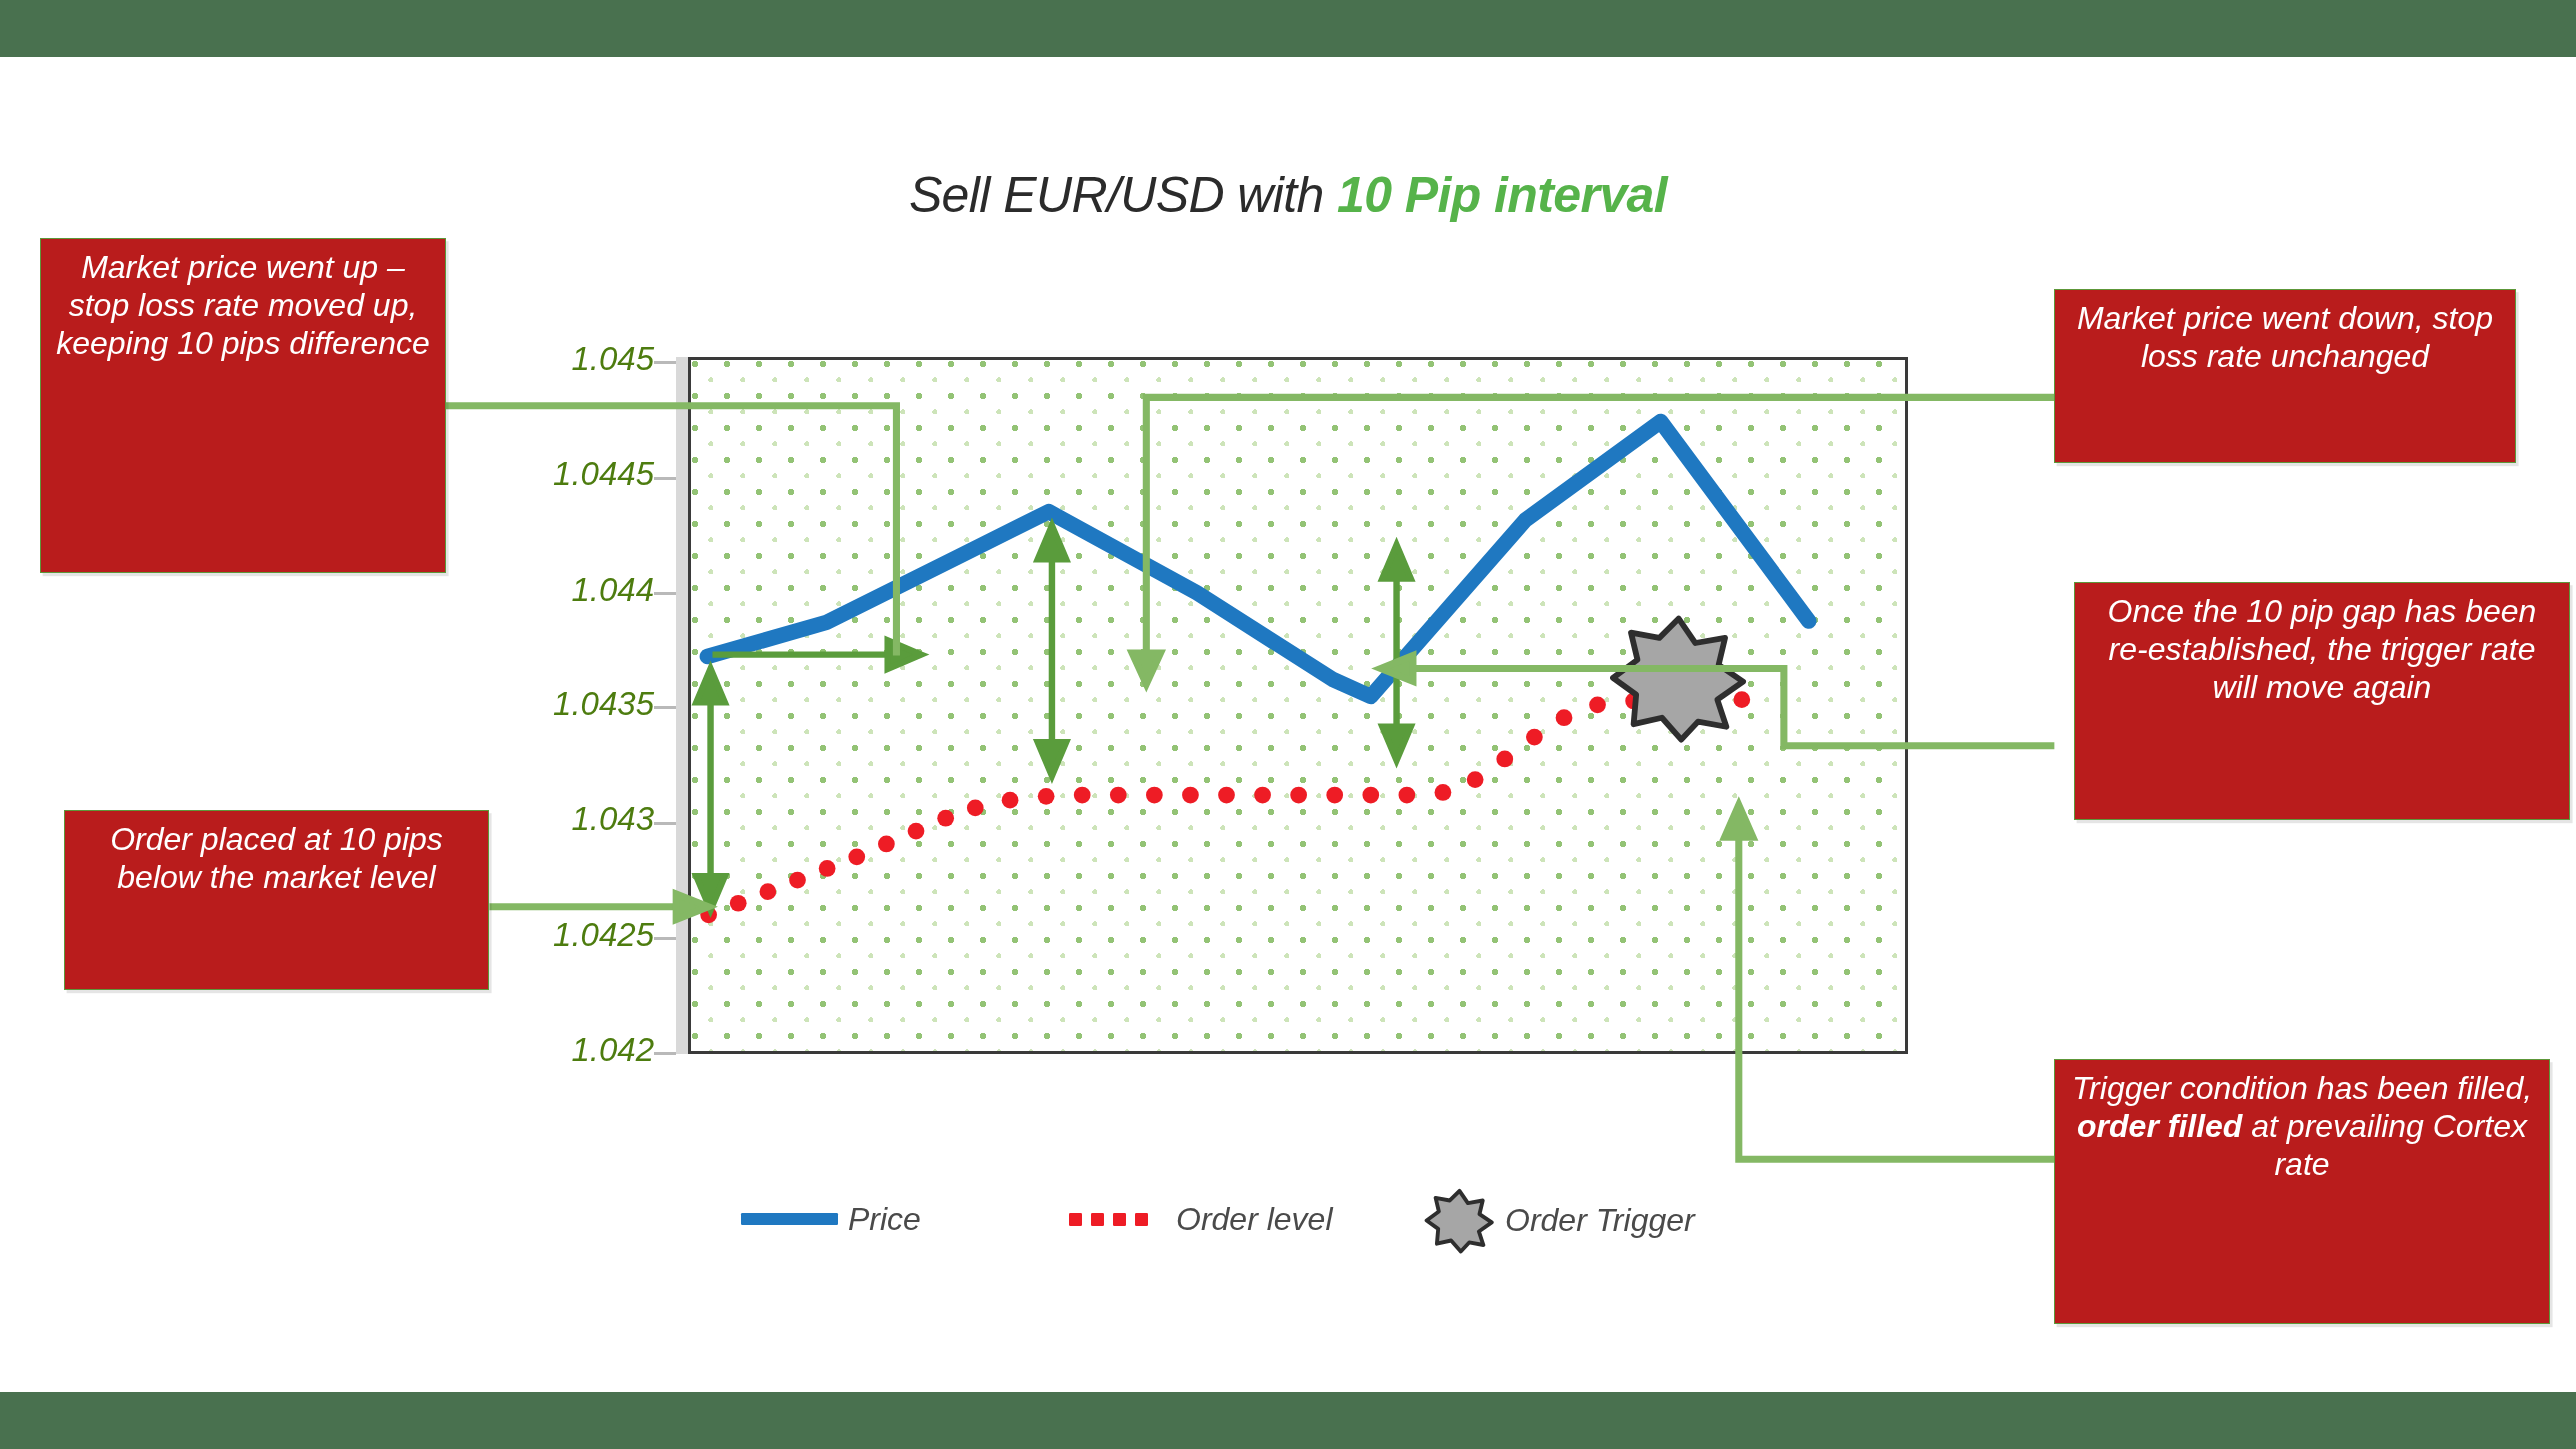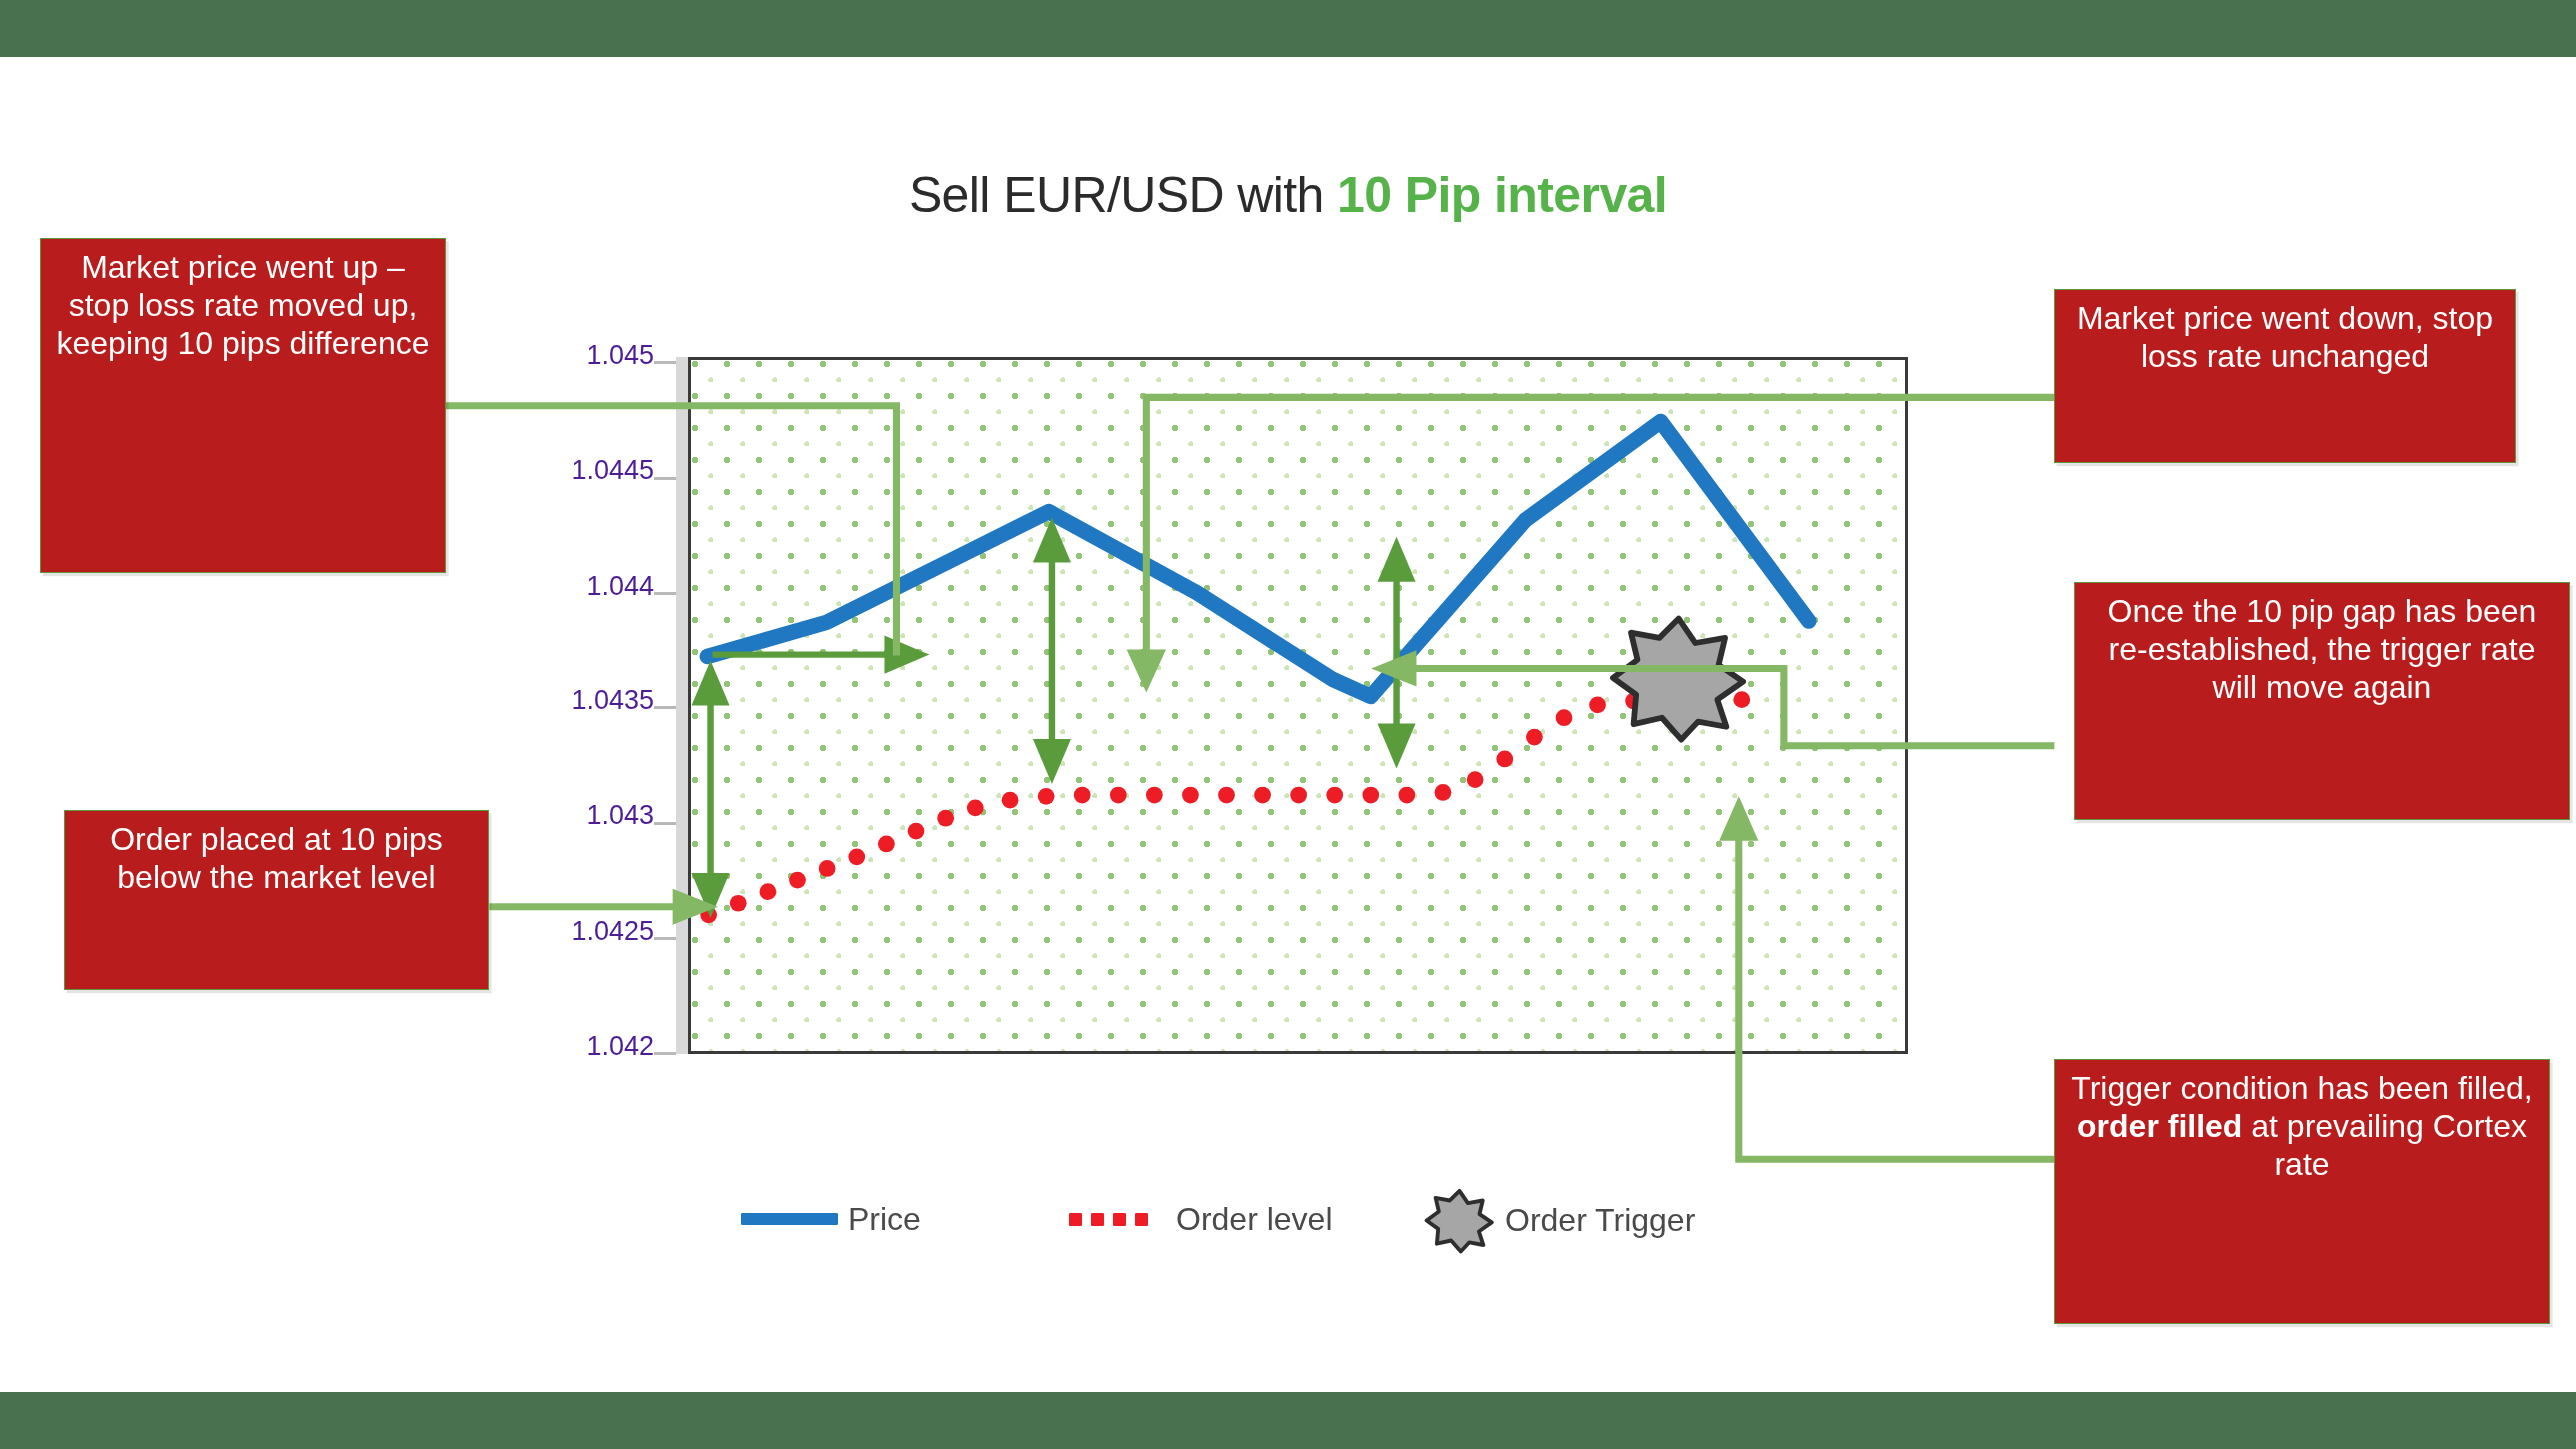--- a/index.html
+++ b/index.html
@@ -1,19 +1,19 @@
 <!DOCTYPE html>
 <html style="font-size:10.3px"><head>
 <meta charset="utf-8">
 <style>
   html,body{margin:0;padding:0;background:#ffffff;}
   body{width:2576px;height:1449px;position:relative;overflow:hidden;
        font-family:"Liberation Sans","DejaVu Sans",sans-serif;}
 
-  .slide{position:absolute;inset:0;background:#ffffff;}
+  .slide{position:absolute;inset:0;background:#ffffff;font-style:italic;}
 
   .band{position:absolute;left:0;width:2576px;background:#49714f;}
   .band-top{top:0;height:57px;}
   .band-bottom{top:1392px;height:57px;}
 
   
   .title{position:absolute;top:166px;left:0;width:2576px;text-align:center;
          font-size:50px;letter-spacing:-0.6px;color:#2b2b2b;white-space:nowrap;}
   .title .accent{color:#56b34a;font-weight:bold;}
   .title .plain{font-weight:normal;}
@@ -27,21 +27,21 @@
           radial-gradient(circle 2.6px at 3.9px 3.9px,#cbe3b6 99%,transparent 100%);
         background-size:32px 32px, 32px 32px;
         background-position:0 0, 16px 16px;
         opacity:.95;}
 
   
   .yaxis{position:absolute;left:676px;top:357px;width:11.6px;height:697px;
          background:#d9d9d9;}
   .ytick{position:absolute;width:22px;height:2.6px;background:#b9b9b9;left:654px;}
   .ylab{position:absolute;width:167px;text-align:right;left:487px;
-        font-size:27px;color:#4c1d95;}
+        font-size:33px;color:#4d7c0f;}
 
   
   .series{position:absolute;left:688px;top:357px;width:1220px;height:697px;
           overflow:visible;}
 
   
   .callout{position:absolute;background:#b91c1c;border:1.9px solid #5d9739;
            color:#ffffff;font-size:32px;line-height:1.18;text-align:center;
            padding:10.3px 11.6px;box-sizing:border-box;
            box-shadow:2.6px 3.2px 0 rgba(0,0,0,.10);}

